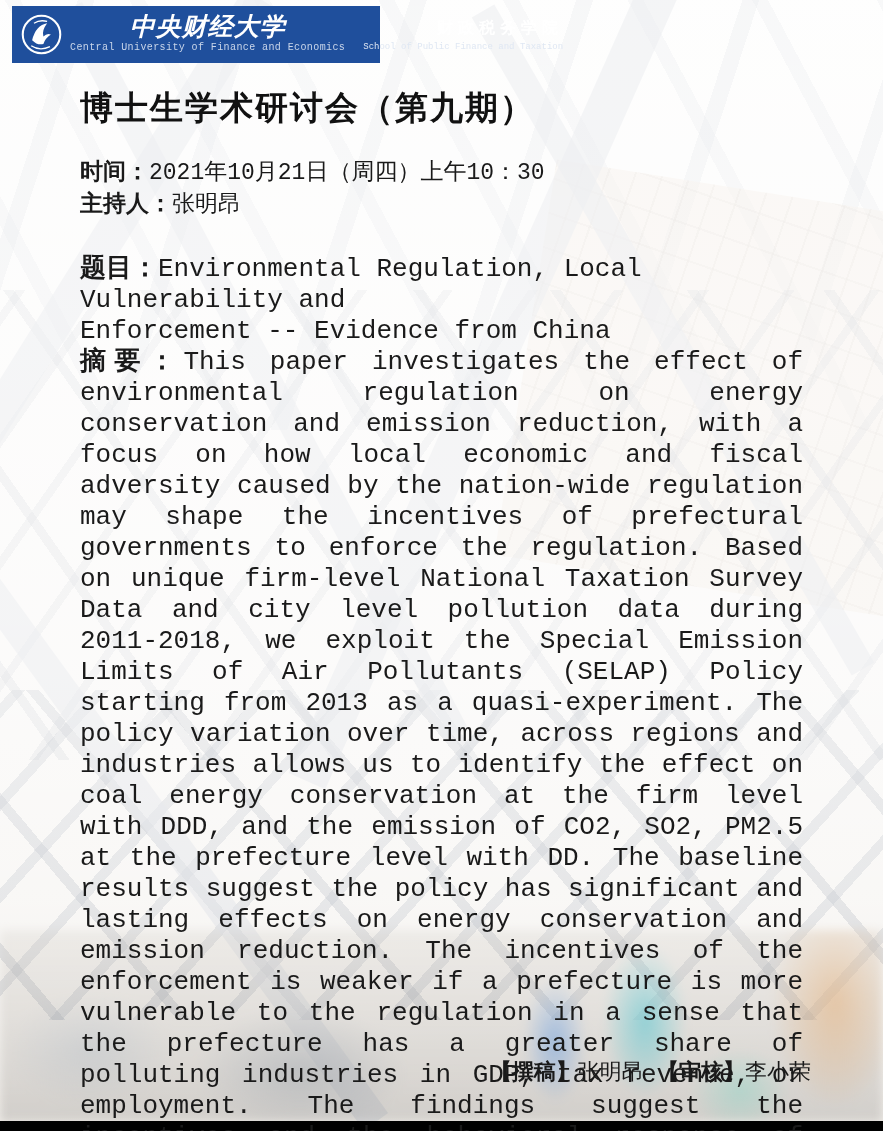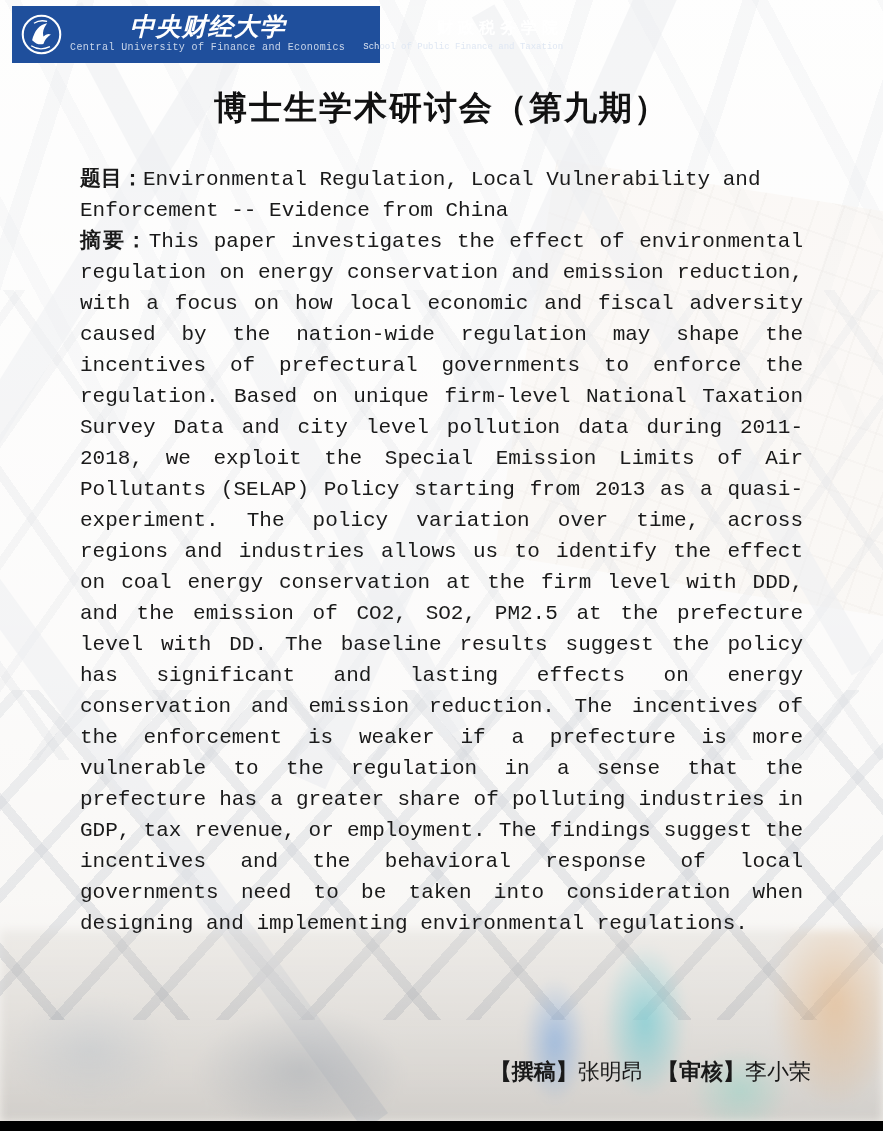--- a/index.html
+++ b/index.html
@@ -64,24 +64,24 @@
     background:#1f4f9c;display:flex;align-items:center;padding-left:7px;box-sizing:border-box;}
   .logo{flex:0 0 auto;width:45px;height:45px;margin-right:6px;}
   .uni-block{margin-right:8px;text-align:center;}
   .uni-cn{color:#fff;font-size:25px;font-weight:bold;font-style:italic;letter-spacing:1px;line-height:26px;white-space:nowrap;}
   .uni-en{color:#c9d6ea;font-size:10px;letter-spacing:.4px;white-space:nowrap;}
   .school-block{text-align:center;}
   .school-cn{color:#fff;font-size:16px;font-weight:bold;letter-spacing:5px;line-height:25px;white-space:nowrap;text-align:right;}
   .school-en{color:#dfe7f3;font-size:9px;white-space:nowrap;margin-left:10px;}
   
   .content{position:relative;z-index:2;padding:86px 80px 0 80px;}
-  h1.title{margin:0;text-align:center;font-size:33px;font-weight:bold;letter-spacing:2px;color:#111;}
+  h1.title{margin:0;text-align:left;font-size:33px;font-weight:bold;letter-spacing:2px;color:#111;}
   .info{margin-top:26px;font-size:23px;line-height:32px;}
   .info .lbl{font-weight:bold;}
-  .para{margin:0;font-size:21px;line-height:31px;}
+  .para{margin:0;font-size:26px;line-height:31px;}
   .topic{margin-top:33px;white-space:pre-line;}
   .just{text-align:justify;}
   .lbl{font-weight:bold;}
   .footer{position:absolute;right:72px;bottom:44px;z-index:2;font-size:22px;}
   .footer .lbl{font-weight:bold;}
 </style>
 </head>
 <body>
 
 <div class="page">
@@ -118,20 +118,26 @@
     <span class="school-block">
       <span class="school-cn" style="display:block">财政税务学院</span>
       <span class="school-en" style="display:block">School of Public Finance and Taxation</span>
     </span>
   </header>
 
   <div class="content">
     <h1 class="title">博士生学术研讨会（第九期）</h1>
 
     <div class="info">
+      <div>
+        <span class="lbl">时间：</span><span>2021年10月21日（周四）上午10：30</span>
+      </div>
+      <div>
+        <span class="lbl">主持人：</span><span>张明昂</span>
+      </div>
     </div>
 
     <p class="para topic"><span class="lbl">题目：</span><span>Environmental Regulation, Local Vulnerability and
 Enforcement -- Evidence from China</span></p>
 
     <p class="para just"><span class="lbl">摘要：</span><span>This paper investigates the effect of environmental regulation on energy conservation and emission reduction, with a focus on how local economic and fiscal adversity caused by the nation-wide regulation may shape the incentives of prefectural governments to enforce the regulation. Based on unique firm-level National Taxation Survey Data and city level pollution data during 2011-2018, we exploit the Special Emission Limits of Air Pollutants (SELAP) Policy starting from 2013 as a quasi-experiment. The policy variation over time, across regions and industries allows us to identify the effect on coal energy conservation at the firm level with DDD, and the emission of CO2, SO2, PM2.5 at the prefecture level with DD. The baseline results suggest the policy has significant and lasting effects on energy conservation and emission reduction. The incentives of the enforcement is weaker if a prefecture is more vulnerable to the regulation in a sense that the prefecture has a greater share of polluting industries in GDP, tax revenue, or employment. The findings suggest the incentives and the behavioral response of local governments need to be taken into consideration when designing and implementing environmental regulations.</span></p>
 
   </div>
 
   <div class="footer">

